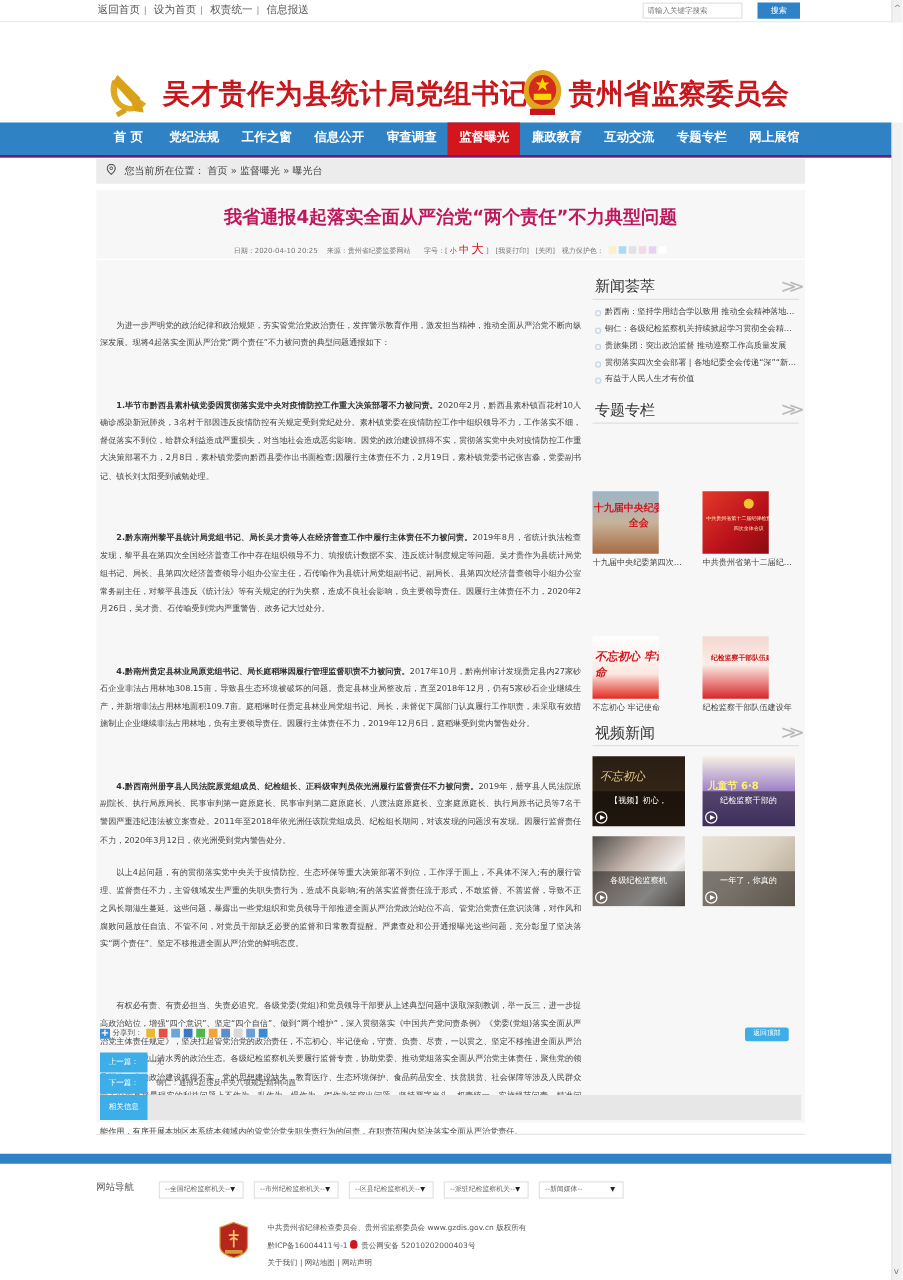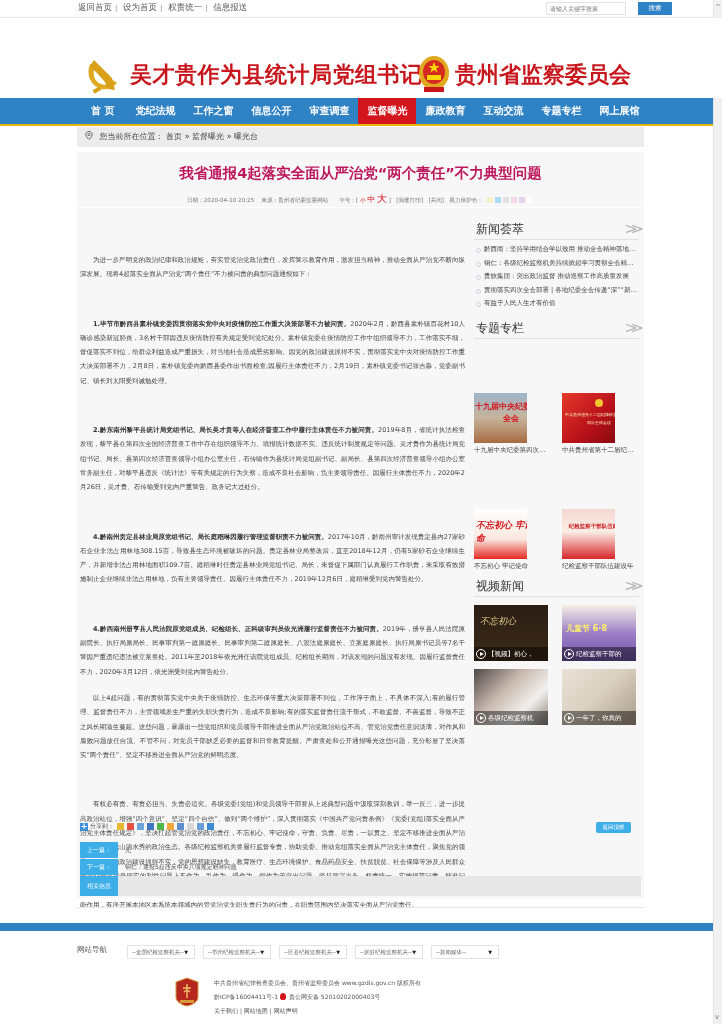--- a/index.html
+++ b/index.html
@@ -3,39 +3,39 @@
 <meta charset="utf-8">
 <style>
 * { margin: 0; padding: 0; box-sizing: border-box; }
 body { width: 722px; height: 1024px; overflow: hidden; background: #fff; font-family: "DejaVu Sans", "Liberation Sans", sans-serif; color: #333; position: relative; }
 a { color: inherit; text-decoration: none; }
 
 
 .topbar { height: 18px; border-bottom: 1px solid #e6e6e6; position: relative; background: #fff; }
 .topbar .links { position: absolute; left: 78px; top: 2px; font-size: 8.5px; color: #555; white-space: nowrap; }
 .topbar .links span.sep { margin: 0 3px; color: #888; font-size: 7px; }
-.topbar .search { position: absolute; left: 514px; top: 2px; display: flex; margin-left: 32px; }
+.topbar .search { position: absolute; left: 514px; top: 2px; display: flex; }
 .topbar .search input { width: 80px; height: 13px; border: 1px solid #e3e3e3; font-size: 6px; padding-left: 3px; color: #999; font-family: "DejaVu Sans", sans-serif; }
 .topbar .search button { width: 34px; height: 13px; background: #2e82c8; border: 0; color: #fff; font-size: 6.5px; margin-left: 12px; font-family: "DejaVu Sans", sans-serif; }
 
 
 .scrollbar { position: absolute; right: 0; top: 0; width: 9px; height: 1024px; background: #f1f1f1; border-left: 1px solid #e5e5e5; }
 .scrollbar .up, .scrollbar .down { position: absolute; left: 1px; font-size: 7px; color: #777; }
 .scrollbar .up { top: 3px; }
 .scrollbar .down { bottom: 3px; }
 
 
 .banner { height: 80px; position: relative; background: #fff; }
 .banner .emblem1 { position: absolute; left: 84px; top: 38px; width: 35px; height: 38px; }
 .banner .title1 { position: absolute; left: 130px; top: 42px; font-size: 22px; font-weight: bold; color: #c8161d; letter-spacing: 0.5px; white-space: nowrap; font-family: "DejaVu Sans", sans-serif; }
 .banner .emblem2 { position: absolute; left: 418px; top: 37px; width: 32px; height: 40px; }
 .banner .title2 { position: absolute; left: 455px; top: 42px; font-size: 22px; font-weight: bold; color: #c8161d; white-space: nowrap; font-family: Liberation Mono, monospace; }
 
 
-.nav { position: absolute; top: 98px; left: 0; width: 713px; height: 28px; background: #2f82c4; border-bottom: 2px solid #eab308; }
+.nav { position: absolute; top: 98px; left: 0; width: 713px; height: 28px; background: #2f82c4; border-bottom: 2px solid #701a75; }
 .nav ul { position: absolute; left: 77px; top: 0; list-style: none; display: flex; width: 562px; height: 26px; }
 .nav li { height: 26px; line-height: 26px; color: #fff; font-size: 10px; font-weight: bold; text-align: center; padding: 0 9px; white-space: nowrap; }
 .nav li.active { background: #d3161e; }
 
 
 .crumb { position: absolute; top: 127px; left: 77px; width: 567px; height: 20px; background: #ececec; font-size: 8px; line-height: 20px; padding-left: 8px; color: #444; }
 .crumb .pin { display: inline-block; width: 8px; height: 9px; margin-right: 4px; vertical-align: -1px; }
 
 
 .main { position: absolute; top: 152px; left: 77px; width: 567px; height: 746px; background: #f7f7f7; }
@@ -57,21 +57,21 @@
 .side .head h3 { font-size: 12px; font-weight: normal; color: #333; position: absolute; left: 2px; top: 3px; }
 .side .head .more { position: absolute; right: 2px; top: 1px; font-size: 16px; color: #b8b8b8; letter-spacing: -7px; }
 .side .newslist { list-style: none; padding-top: 3px; margin-bottom: 6px; }
 .side .newslist li { font-size: 6.5px; line-height: 13.6px; color: #444; white-space: nowrap; overflow: hidden; text-overflow: ellipsis; padding-left: 10px; position: relative; }
 .side .newslist li:before { content: ""; position: absolute; left: 2px; top: 5px; width: 3px; height: 3px; border: 1px solid #c8d6e3; border-radius: 50%; }
 .side .grid { display: grid; grid-template-columns: 74px 74px; column-gap: 14px; row-gap: 4px; padding-top: 6px; margin-bottom: 2px; }
 .side .card .img { width: 53px; height: 50px; position: relative; overflow: hidden; margin-top: 48px; }
 .side .card .cap { font-size: 6.5px; line-height: 14px; color: #444; white-space: nowrap; overflow: hidden; text-overflow: ellipsis; }
 .side .vgrid { display: grid; grid-template-columns: 74px 74px; column-gap: 14px; row-gap: 8px; padding-top: 8px; }
 .side .vcard { width: 74px; height: 56px; position: relative; overflow: hidden; }
-.side .vcard .vcap { position: absolute; left: 0; bottom: 0; width: 74px; height: 14px; background: rgba(0,0,0,0.45); color: #fff; font-size: 6.5px; line-height: 14px; padding-left: 14px; white-space: nowrap; overflow: hidden; }
+.side .vcard .vcap { position: absolute; left: 0; bottom: 0; width: 74px; height: 28px; background: rgba(0,0,0,0.45); color: #fff; font-size: 6.5px; line-height: 14px; padding-left: 14px; white-space: nowrap; overflow: hidden; }
 .side .vcard .play { position: absolute; left: 2px; bottom: 2px; width: 10px; height: 10px; border: 1px solid #fff; border-radius: 50%; }
 .side .vcard .play:after { content: ""; position: absolute; left: 3px; top: 2px; border-left: 4px solid #fff; border-top: 2.5px solid transparent; border-bottom: 2.5px solid transparent; }
 
 
 .share { position: absolute; top: 670px; left: 3px; font-size: 6px; color: #555; display: flex; align-items: center; gap: 2px; }
 .share .plus { width: 8px; height: 8px; background: #3d8fd6; color: #fff; font-size: 8px; line-height: 8px; text-align: center; font-weight: bold; }
 .share .ic { width: 7px; height: 7px; display: inline-block; margin-left: 1px; }
 .backtop { position: absolute; top: 670px; left: 519px; width: 35px; height: 11px; background: #3eaee8; color: #fff; font-size: 5.5px; line-height: 11px; text-align: center; border-radius: 2px; }
 .pn { position: absolute; left: 3px; width: 561px; height: 16px; font-size: 6px; line-height: 16px; color: #555; }
 .pn .lbl { position: absolute; left: 0; top: 0; width: 38px; height: 16px; background: #3eaee8; color: #fff; text-align: center; }

